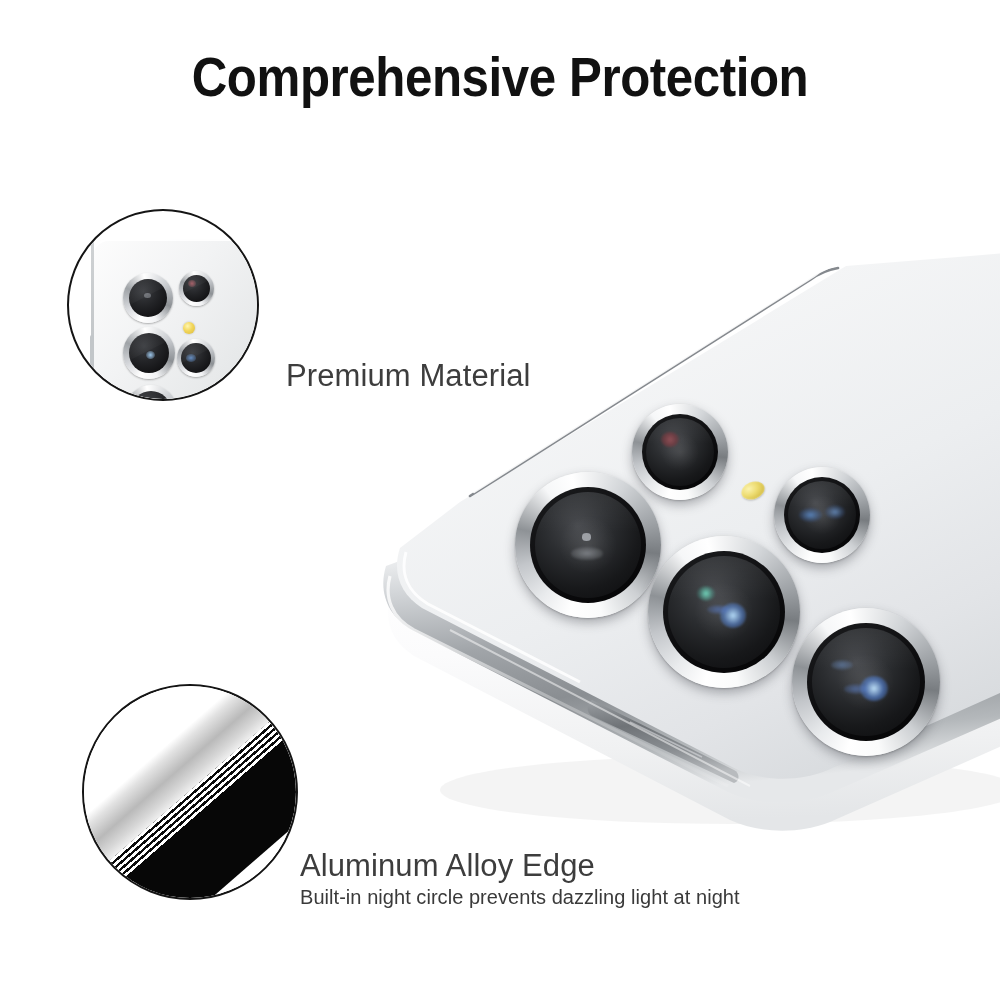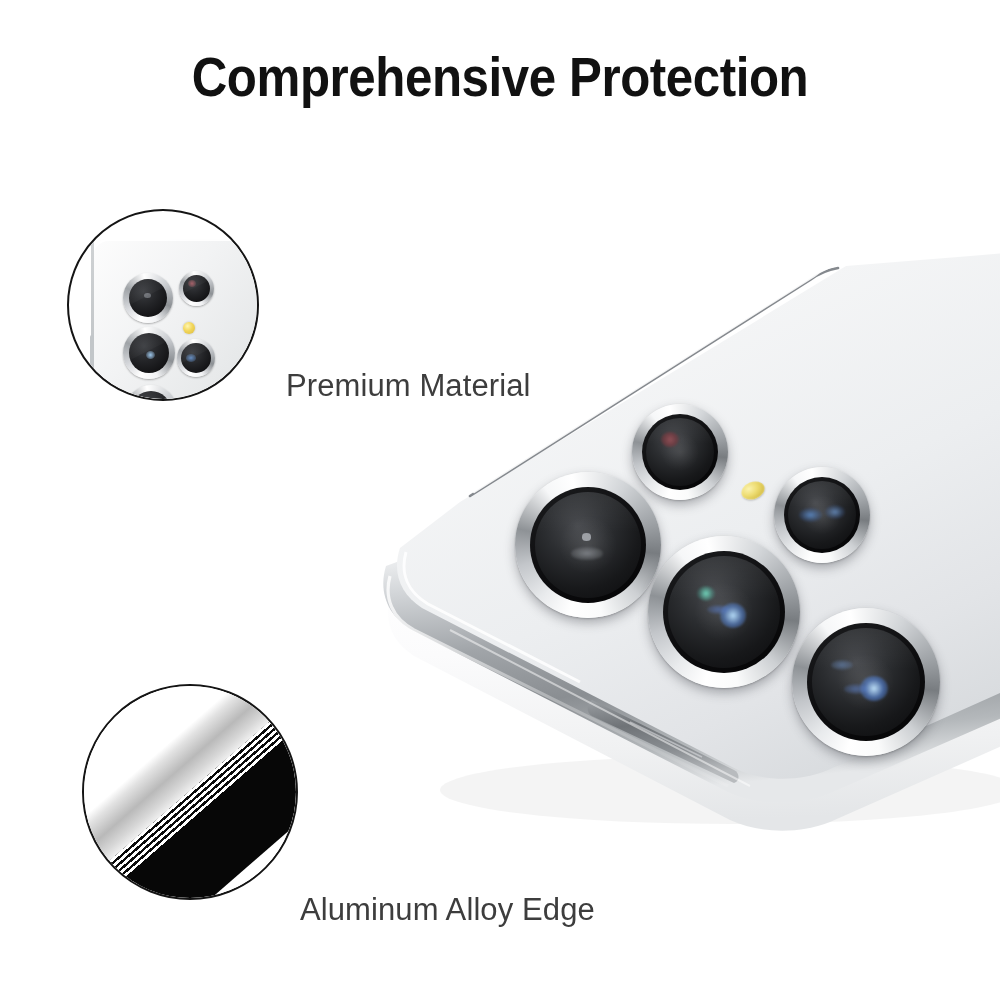--- a/index.html
+++ b/index.html
@@ -26,22 +26,22 @@
   
   .feat{position:absolute;}
   .feat .f-title{
     font-size:31px;line-height:36px;font-weight:400;color:#3d3d3d;
     white-space:nowrap;letter-spacing:0.1px;
   }
   .feat .f-sub{
     font-size:20px;line-height:26px;font-weight:400;color:#3a3a3a;
     white-space:nowrap;letter-spacing:0.05px;
   }
-  #feat-premium{left:286px;top:368px;}
-  #feat-alloy{left:300px;top:892px;}
+  #feat-premium{left:286px;top:358px;}
+  #feat-alloy{left:300px;top:848px;}
 
   
   .callout{
     position:absolute;border-radius:50%;
     border:2px solid #141414;
     overflow:hidden;background:#ffffff;
     box-sizing:border-box;
   }
   #callout-premium{left:67px;top:209px;width:192px;height:192px;}
   #callout-alloy{left:82px;top:684px;width:216px;height:216px;}
@@ -338,15 +338,16 @@
       </div>
     </div>
   </div>
 
   <div id="feat-premium" class="feat">
     <div class="f-title">Premium Material</div>
   </div>
 
   <div id="feat-alloy" class="feat">
     <div class="f-title">Aluminum Alloy Edge</div>
+    <div class="f-sub">Built-in night circle prevents dazzling light at night</div>
   </div>
 
 </div>
 
 </body></html>

